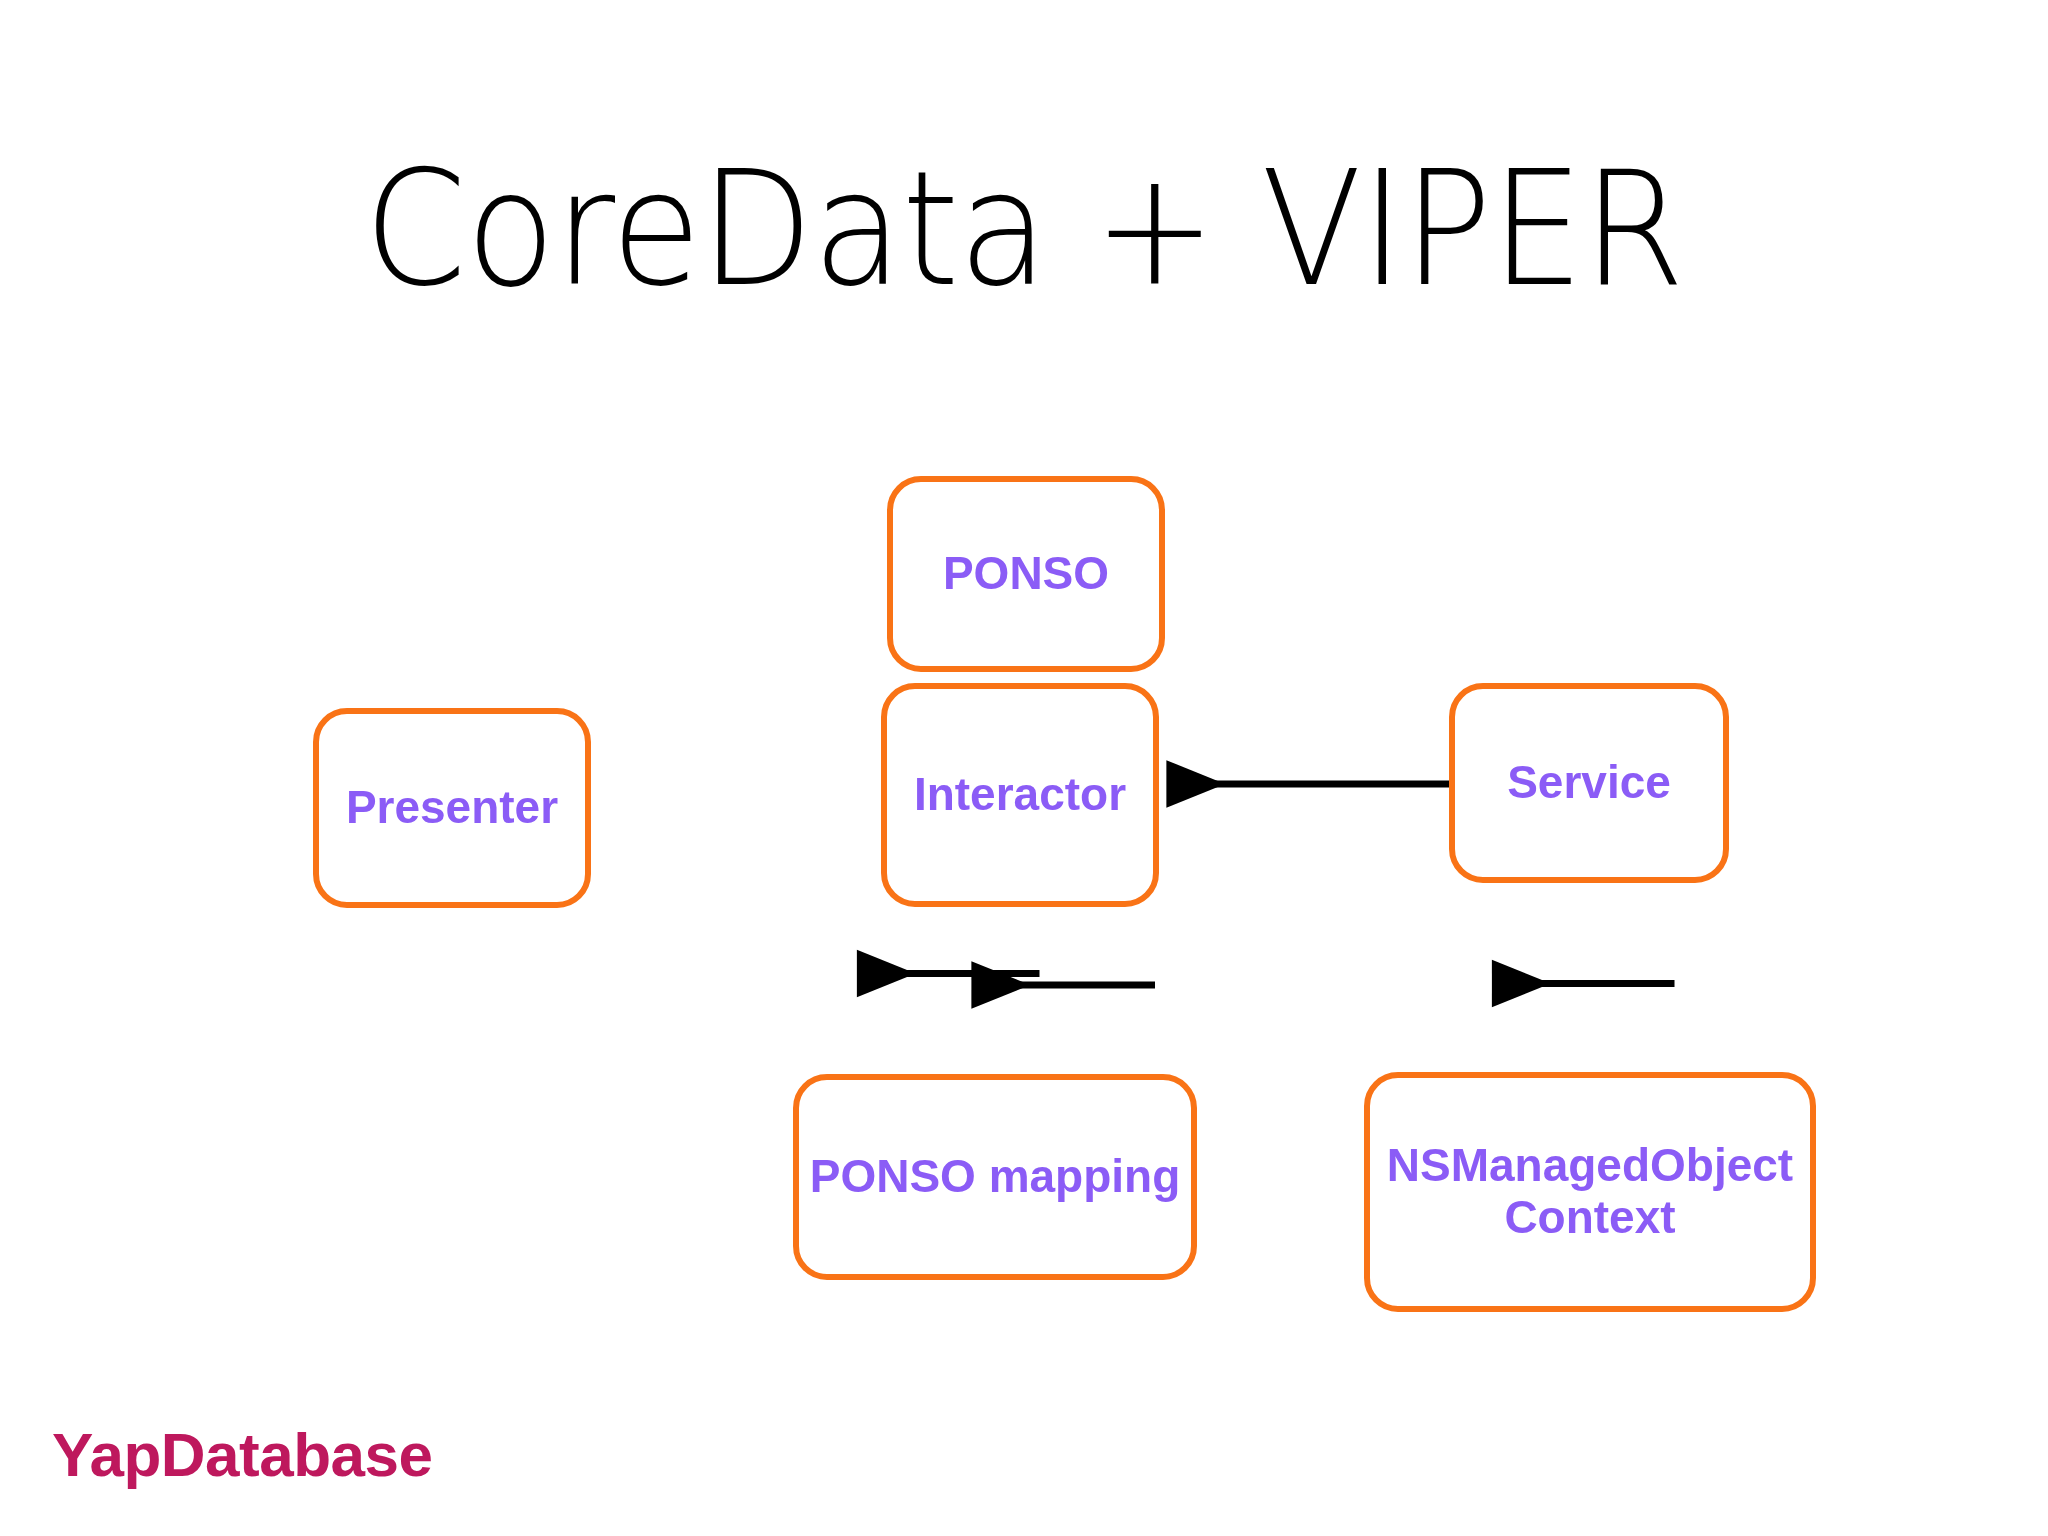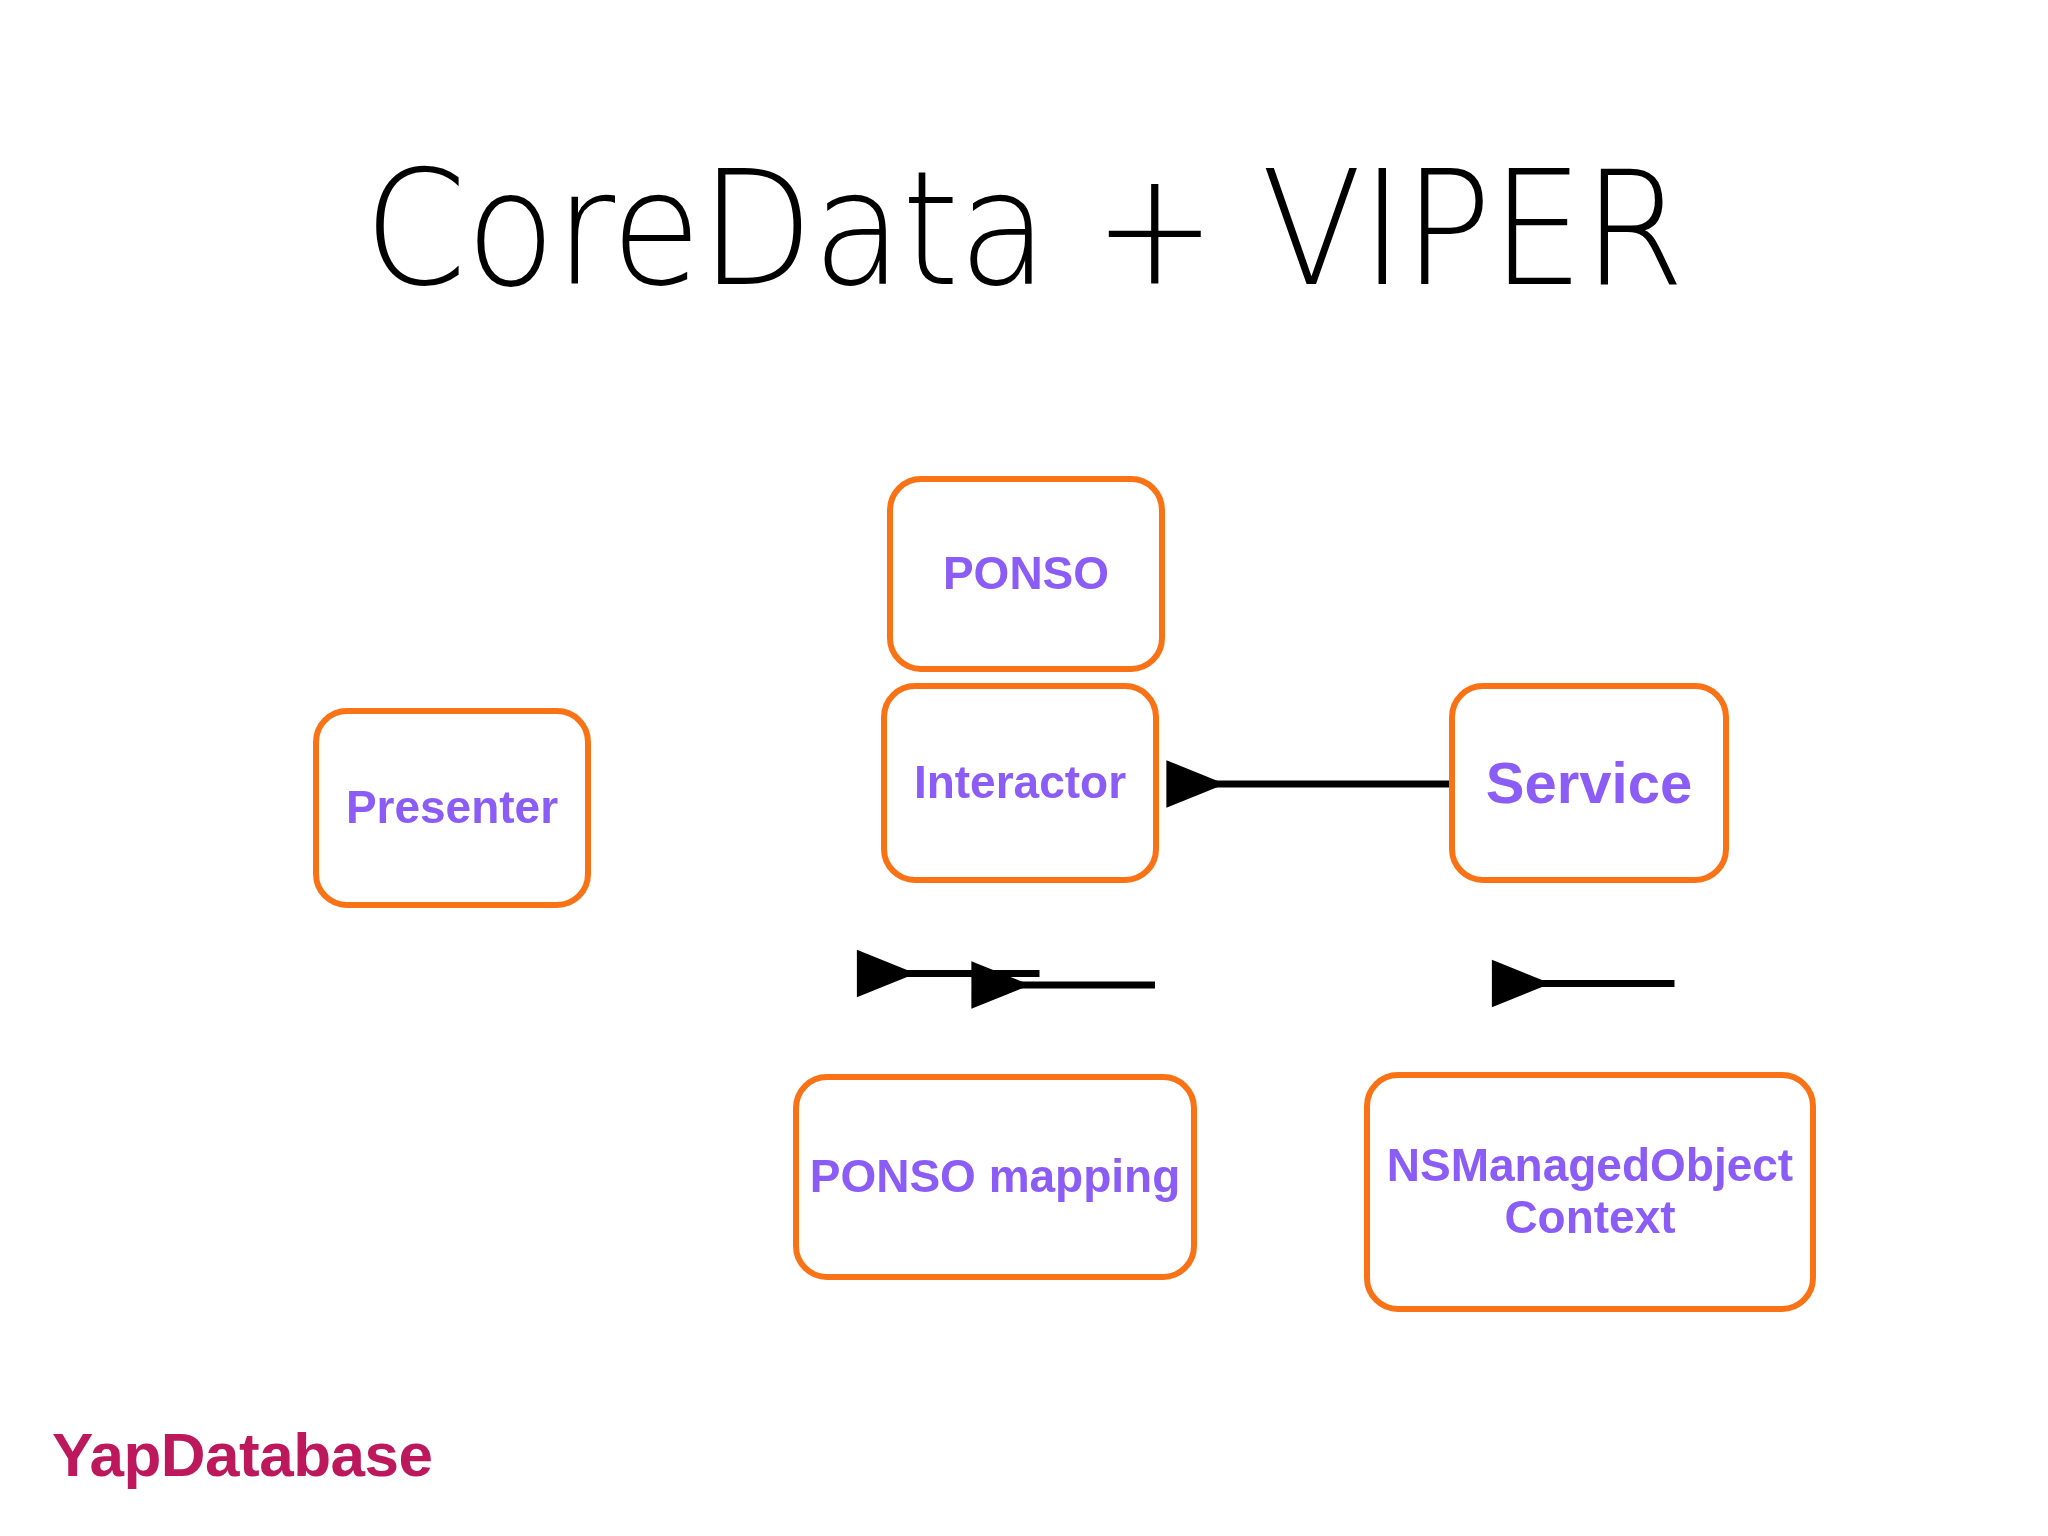--- a/index.html
+++ b/index.html
@@ -63,23 +63,23 @@
     justify-content: center;
     text-align: center;
     font-family: "Liberation Sans", sans-serif;
     font-weight: bold;
     color: #8b5cf6;
     line-height: 1.12;
   }
   .node .node-label { display: block; padding: 0 10px; }
 
   #node-ponso      { left: 887px;  top: 476px;  width: 278px; height: 196px; font-size: 46px; }
-  #node-interactor { left: 881px;  top: 683px;  width: 278px; height: 200px; font-size: 46px; }
+  #node-interactor { left: 881px;  top: 683px;  width: 278px; height: 224px; font-size: 46px; }
   #node-presenter  { left: 313px;  top: 708px;  width: 278px; height: 200px; font-size: 46px; }
-  #node-service    { left: 1449px; top: 683px;  width: 280px; height: 200px; font-size: 58px; }
+  #node-service    { left: 1449px; top: 683px;  width: 280px; height: 200px; font-size: 46px; }
   #node-ponso-mapping { left: 793px;  top: 1074px; width: 404px; height: 206px; font-size: 46px; }
   #node-nsmoc        { left: 1364px; top: 1072px; width: 452px; height: 240px; font-size: 46px; }
 
   
   #edges {
     position: absolute;
     left: 0;
     top: 0;
     width: 2048px;
     height: 1536px;

